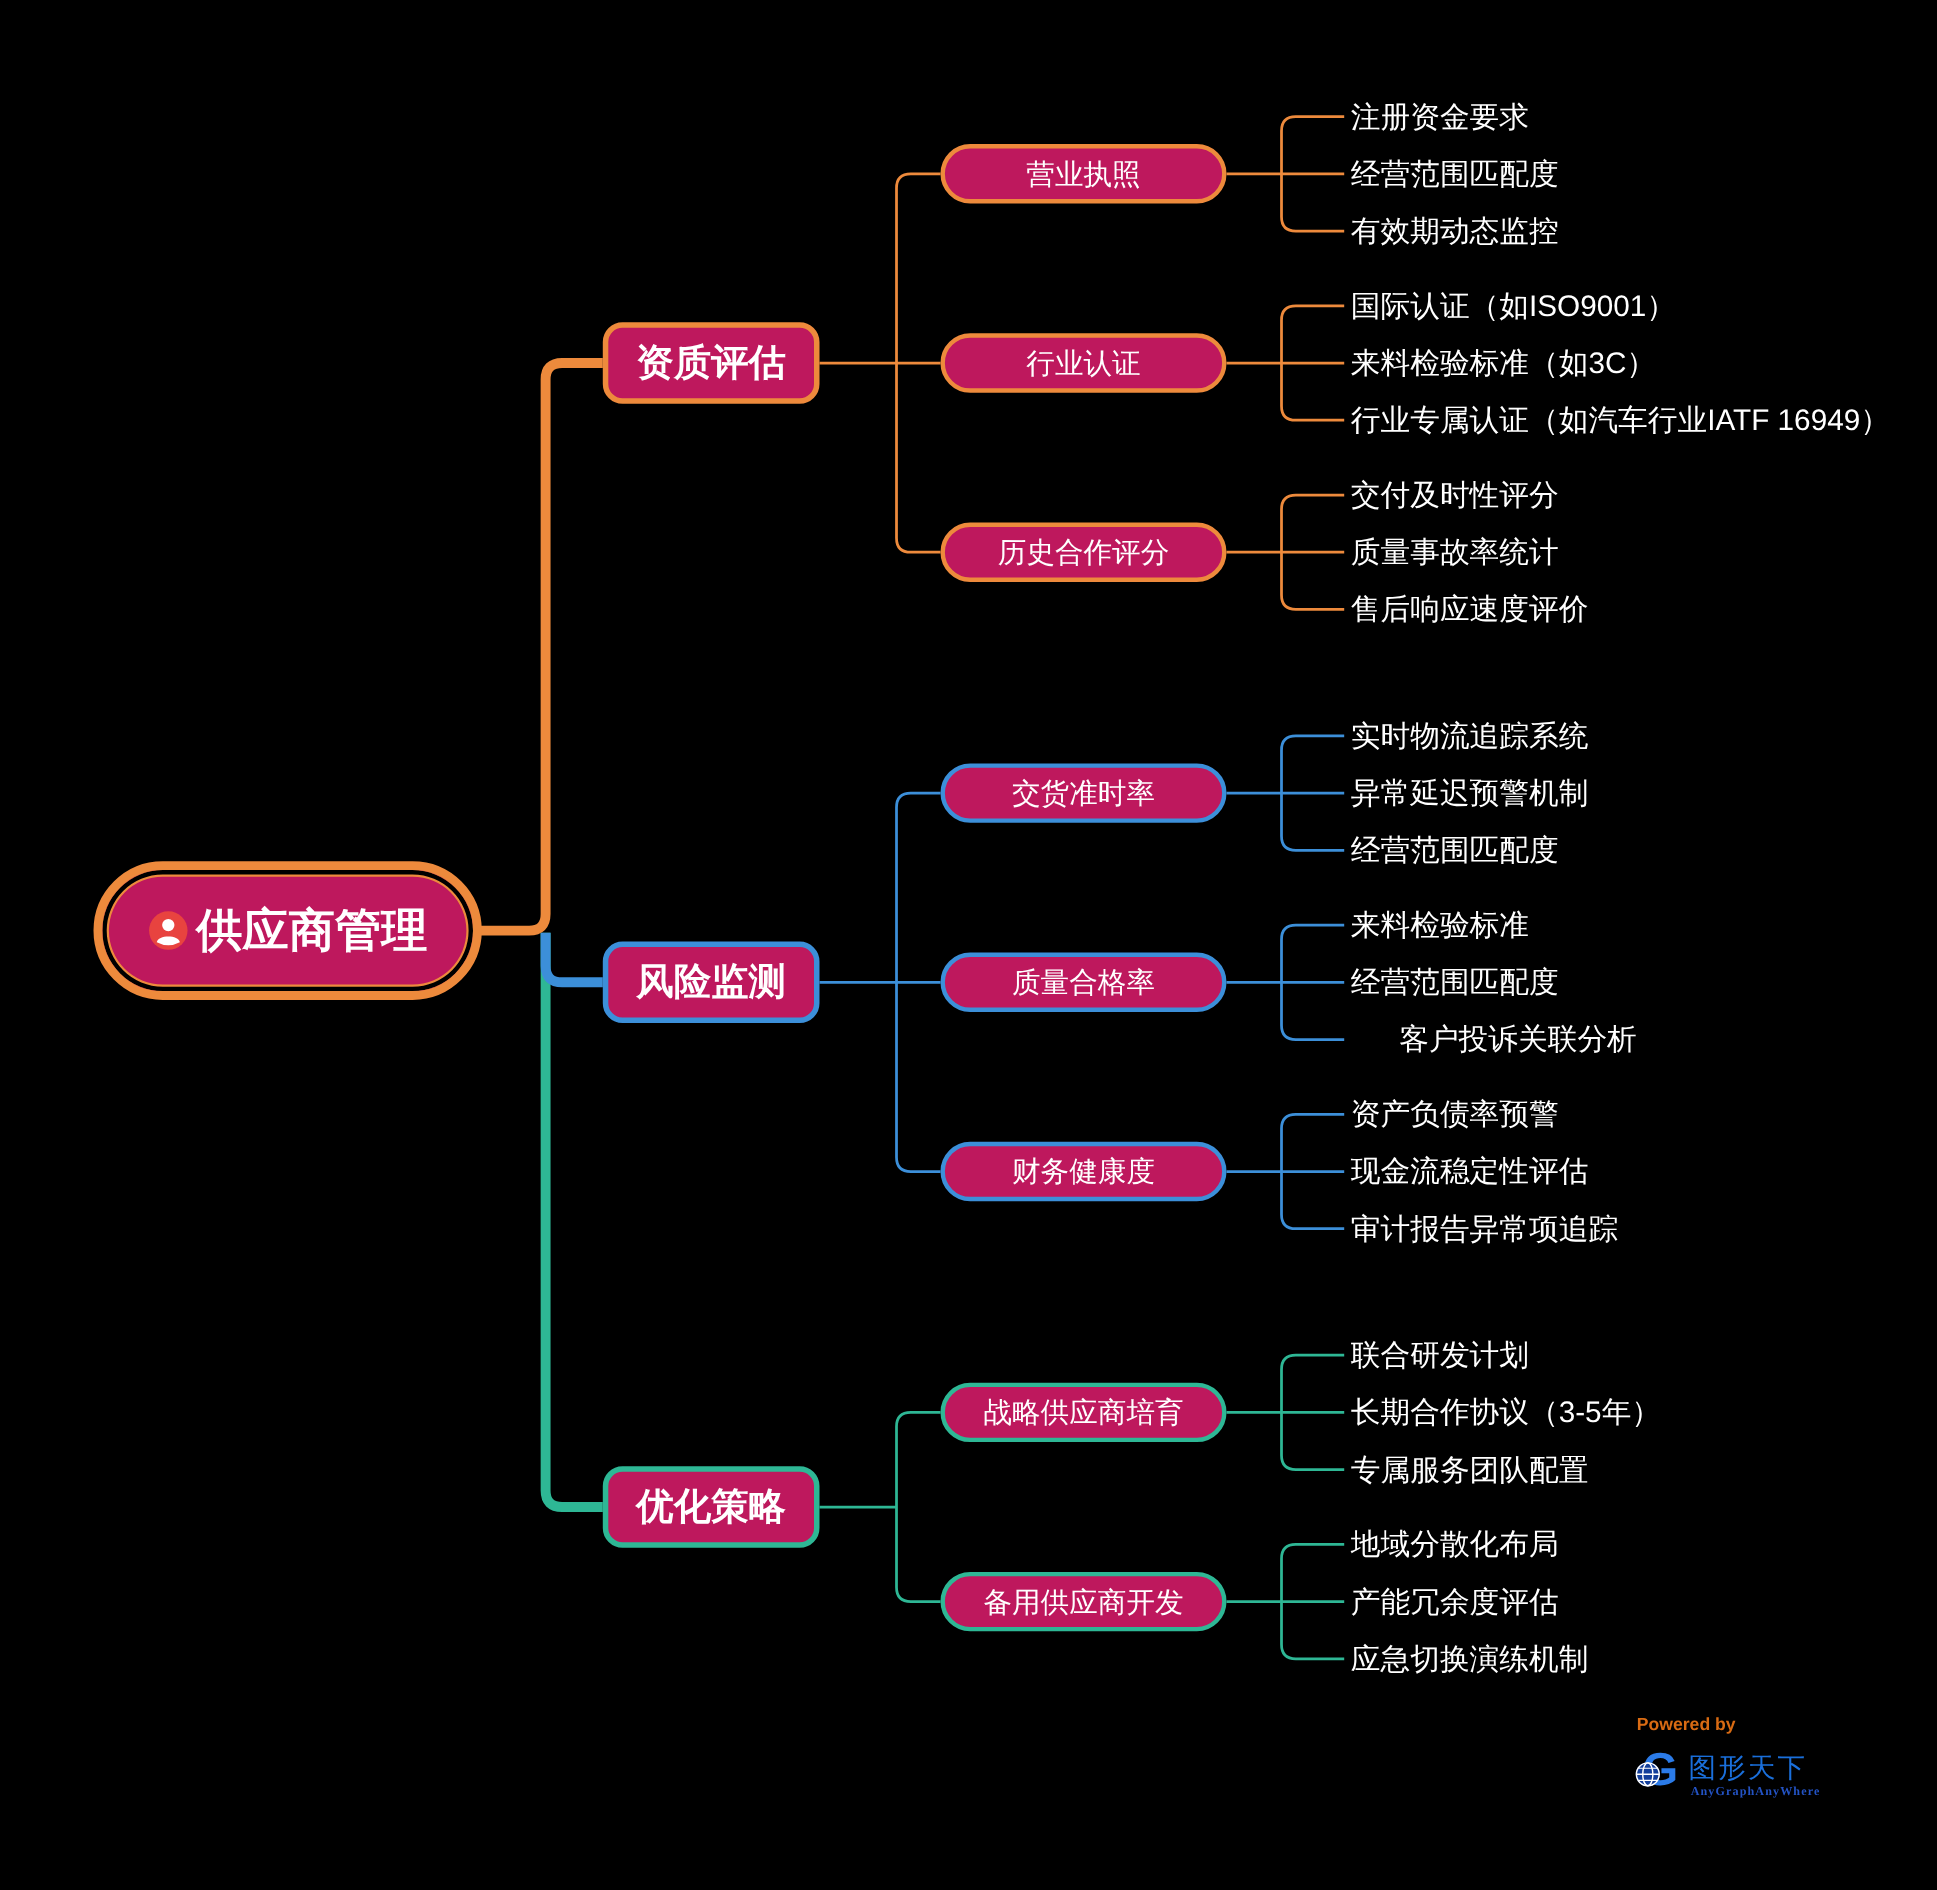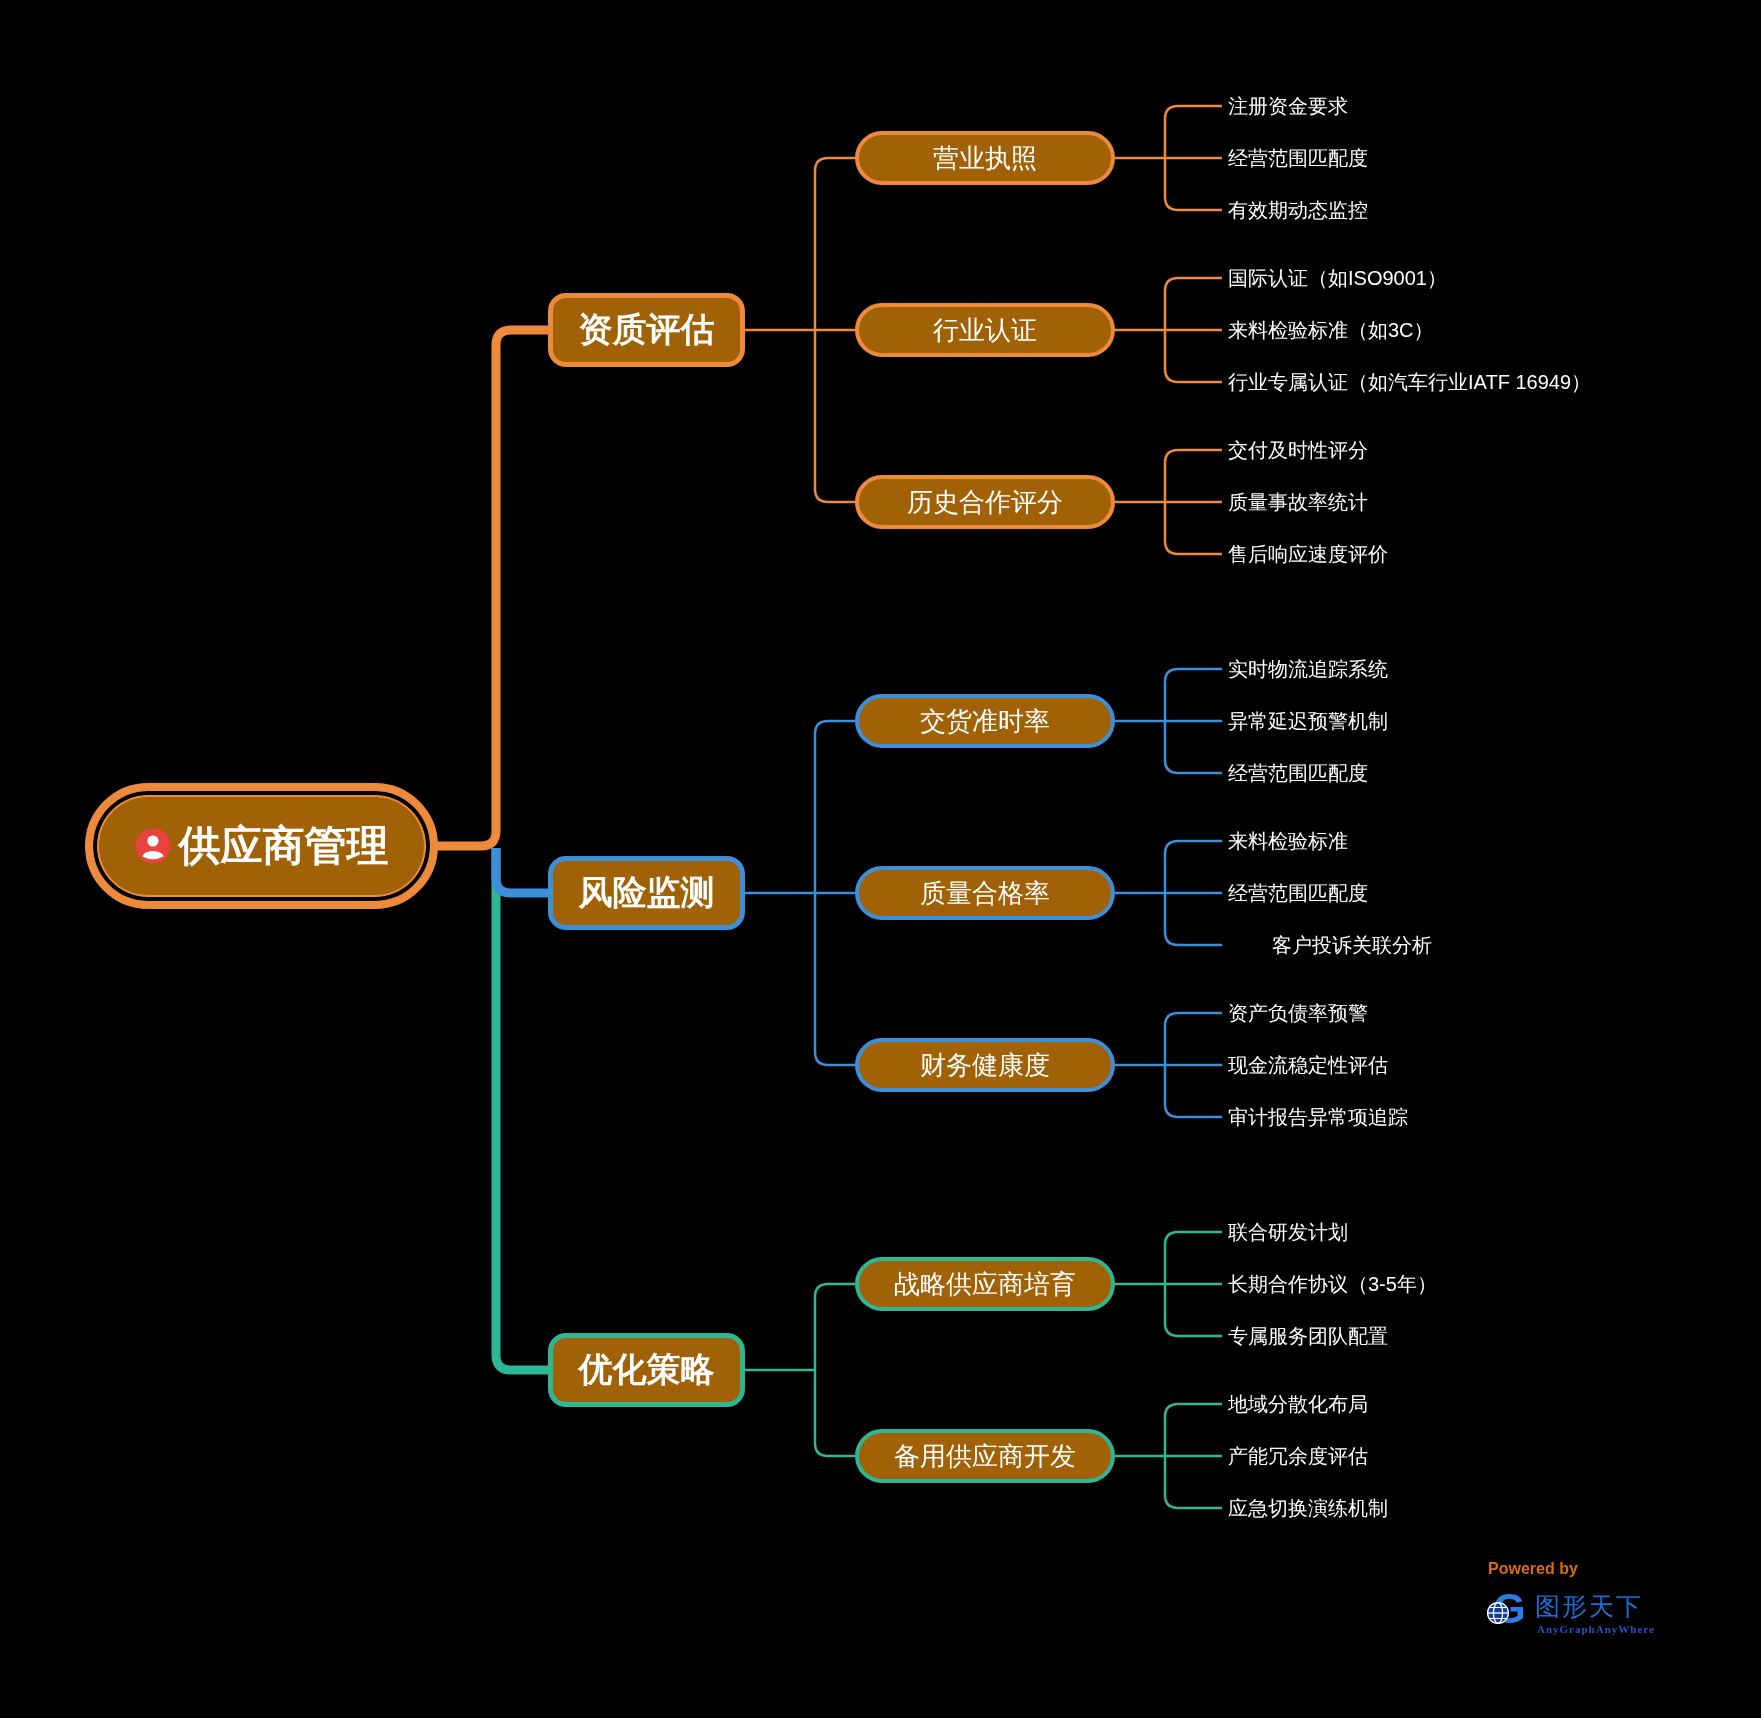--- a/index.html
+++ b/index.html
@@ -2,32 +2,32 @@
 <html><head>
 <meta charset="utf-8">
 <style>
   html,body{margin:0;padding:0;background:#000;}
   #canvas{
     position:relative;width:1761px;height:1718px;background:var(--bg,#000);
     font-family:"Liberation Sans","DejaVu Sans",sans-serif;overflow:hidden;
   }
   #wires{position:absolute;left:0;top:0;}
   .node{position:absolute;display:flex;align-items:center;justify-content:center;
-    background:#a16207;color:var(--text,#fff);white-space:nowrap;box-sizing:border-box;}
+    background:#be185d;color:var(--text,#fff);white-space:nowrap;box-sizing:border-box;}
   .root{
     width:353px;height:126px;border-radius:63px;
     border:8px solid var(--orange,#ED8A3C);
     box-shadow:inset 0 0 0 4px #000, inset 0 0 0 6px var(--orange,#ED8A3C);
     font-size:42px;font-weight:700;gap:8px;
   }
   .l1{width:197px;height:74px;border-radius:18px;border-width:5px;border-style:solid;
       font-size:34px;font-weight:700;}
   .l2{width:260px;height:54px;border-radius:27px;border-width:4px;border-style:solid;
       font-size:26px;font-weight:400;}
-  .leaf{position:absolute;height:52px;line-height:52px;font-size:20px;color:var(--text,#fff);
+  .leaf{position:absolute;height:52px;line-height:52px;font-size:27px;color:var(--text,#fff);
       white-space:nowrap;}
   .rooticon{display:inline-flex;width:36px;height:36px;flex:0 0 auto;}
   #footer{position:absolute;left:1483px;top:1560px;}
   .powered{font-size:16px;font-weight:700;color:var(--powered,#D96B13);margin-left:5px;}
   .logorow{position:relative;margin-top:6px;display:flex;align-items:flex-start;}
   .brand{font-size:25px;color:var(--brand,#1A6FDB);letter-spacing:2px;margin-left:6px;margin-top:6px;}
   .tagline{font-family:"Liberation Serif","DejaVu Serif",serif;font-size:11px;font-weight:700;
     color:var(--tagline,#2353C5);letter-spacing:1px;margin-left:8px;}
   .brandcol{display:flex;flex-direction:column;}
 </style>

